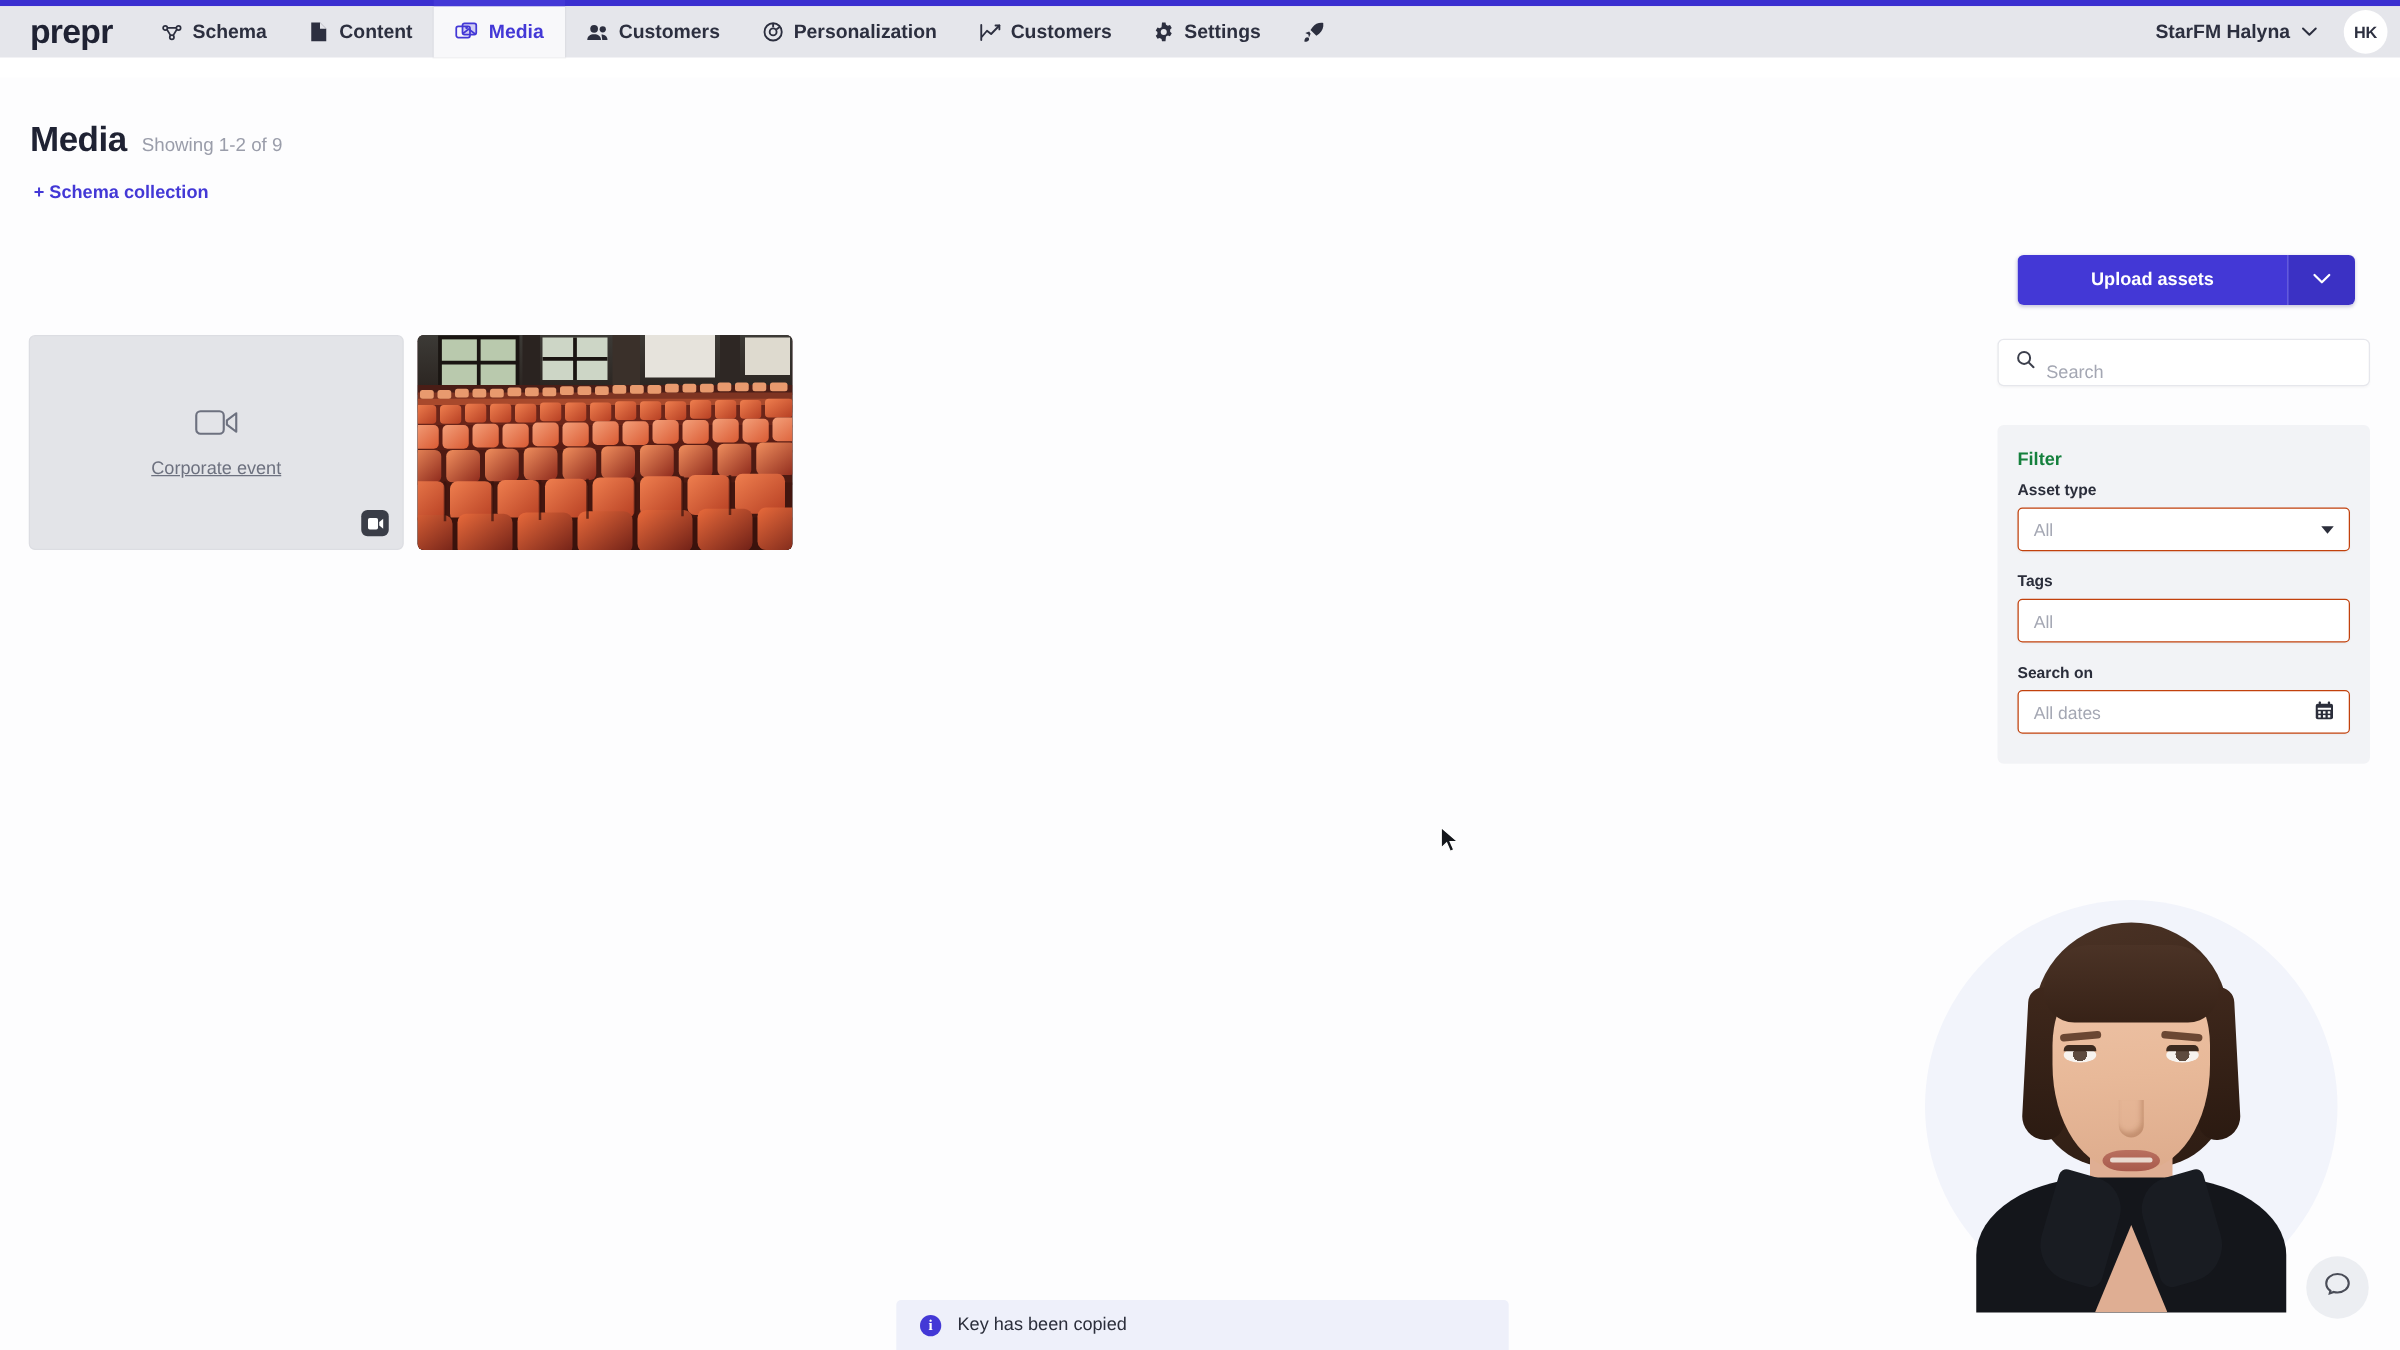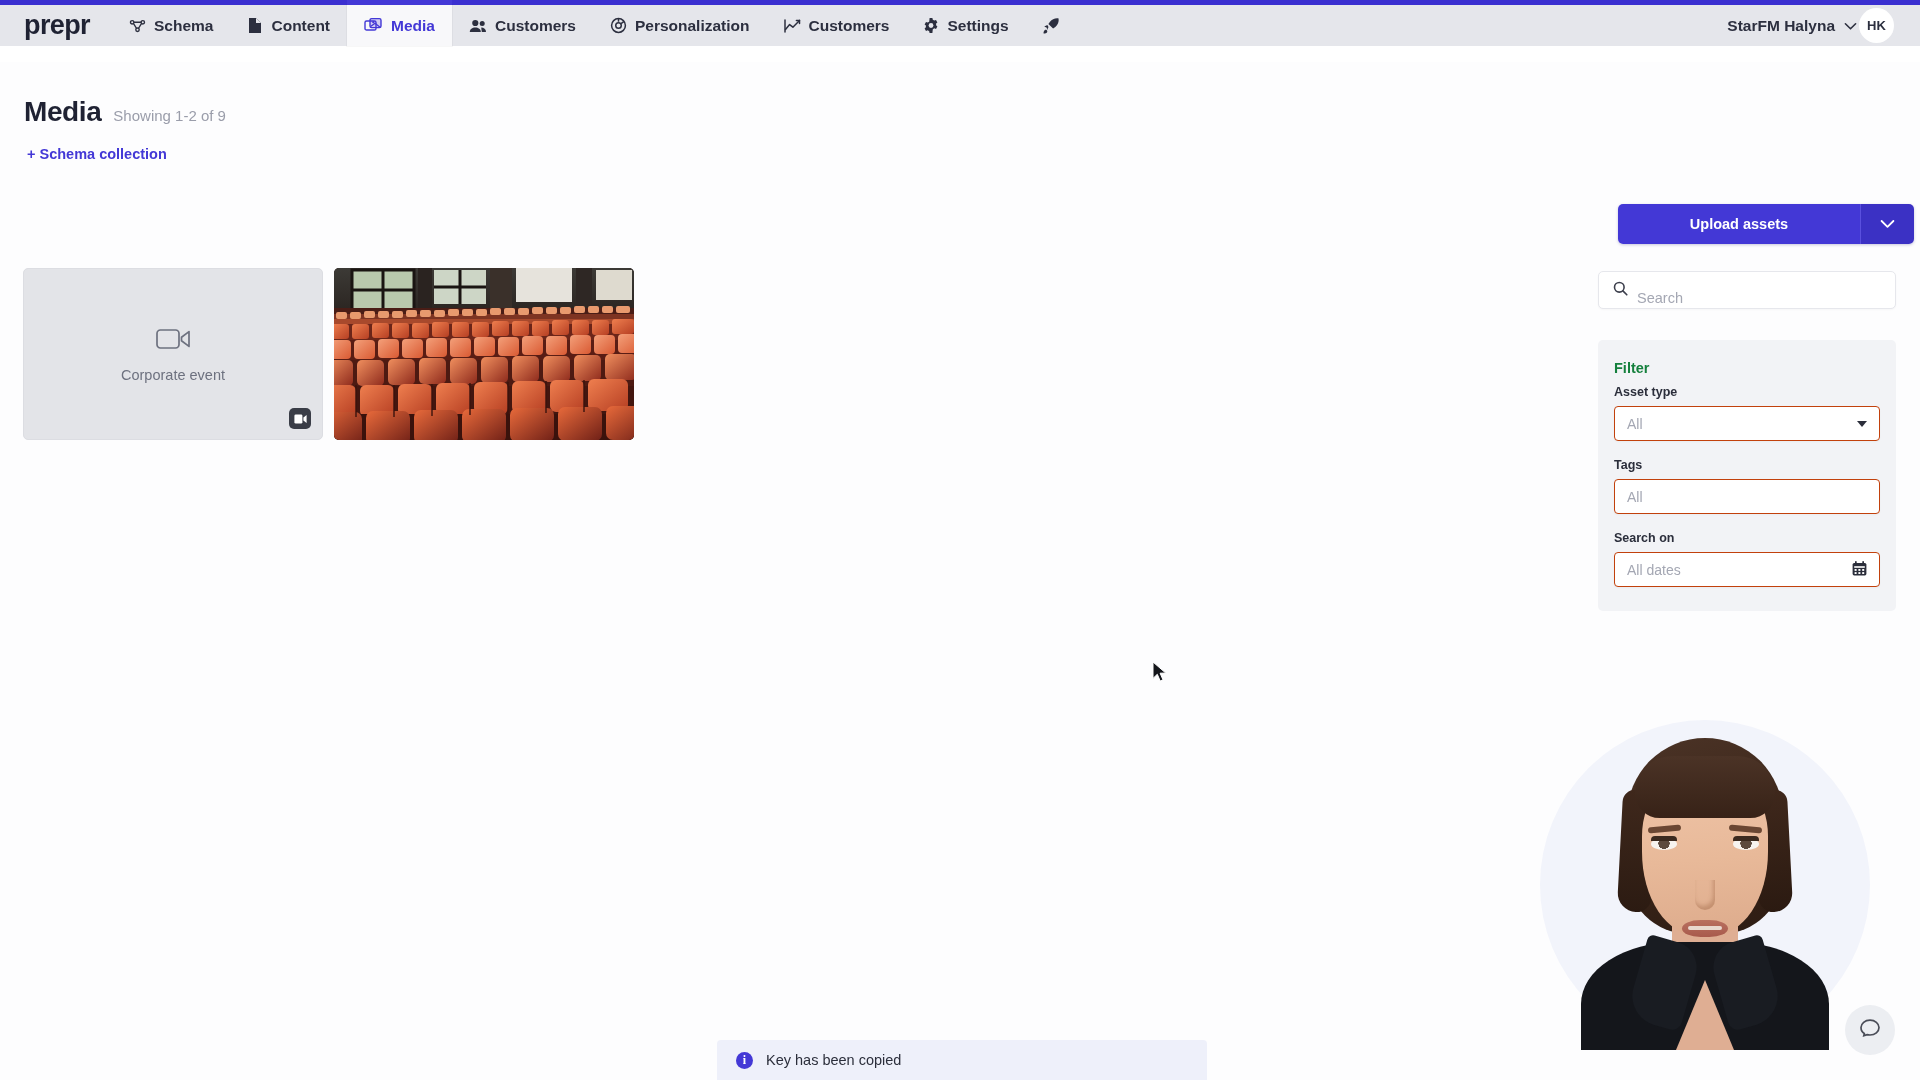--- a/index.html
+++ b/index.html
@@ -47,22 +47,22 @@
   }
   .nav-item.active::before {
     content: ""; position: absolute; top: -5px; left: 0; right: 0;
     height: 5px; background: #4338d6;
   }
   .nav-item .ico { display: flex; align-items: center; }
   .nav-item.rocket { padding: 0 16px; }
 
   .nav-right {
     margin-left: auto;
-    display: flex; align-items: center; gap: 2px;
-    padding-right: 26px;
+    display: flex; align-items: center; gap: 21px;
+    padding-right: 10px;
   }
   .user-name {
     font-size: 15.5px; font-weight: 600; color: #2c2f3f;
     display: flex; align-items: center; gap: 9px;
     cursor: pointer;
   }
   .avatar-pill {
     width: 35px; height: 35px; border-radius: 50%;
     background: #ffffff; color: #2c2f3f;
     display: flex; align-items: center; justify-content: center;
@@ -89,36 +89,36 @@
     border-radius: 5px;
     position: relative; overflow: hidden;
     cursor: pointer;
   }
   .card.placeholder {
     background: #e3e4e8;
     display: flex; flex-direction: column;
     align-items: center; justify-content: center; gap: 11px;
     border: 1px solid #dcdde2;
   }
-  .card-label { font-size: 14.5px; color: #6d717f; }
+  .card-label { font-size: 14.5px; color: #6d717f; text-decoration: underline; }
   .badge {
     position: absolute; right: 11px; bottom: 10px;
     width: 22px; height: 21px; border-radius: 5px;
     background: #3a3d47;
     display: flex; align-items: center; justify-content: center;
   }
 
   
   .card.photo { background: #2a1414; }
   .seats { position: absolute; inset: 0; }
 
   
   .upload-wrap {
-    position: absolute; right: 6px; top: 142px;
-    width: 296px; height: 40px;
+    position: absolute; right: 36px; top: 142px;
+    width: 270px; height: 40px;
     display: flex; border-radius: 5px; overflow: hidden;
     box-shadow: 0 1px 3px rgba(40,35,120,0.25);
   }
   .upload-btn {
     flex: 1; background: #4338d6; color: #fff;
     display: flex; align-items: center; justify-content: center;
     font-size: 14.5px; font-weight: 700; cursor: pointer;
   }
   .upload-caret {
     width: 54px; background: #3b31c4;

